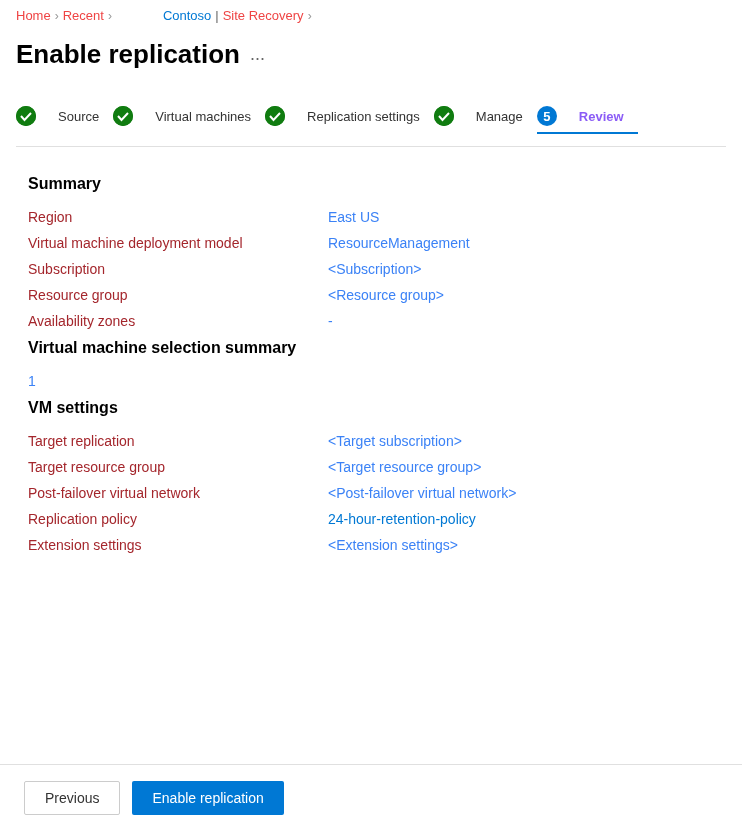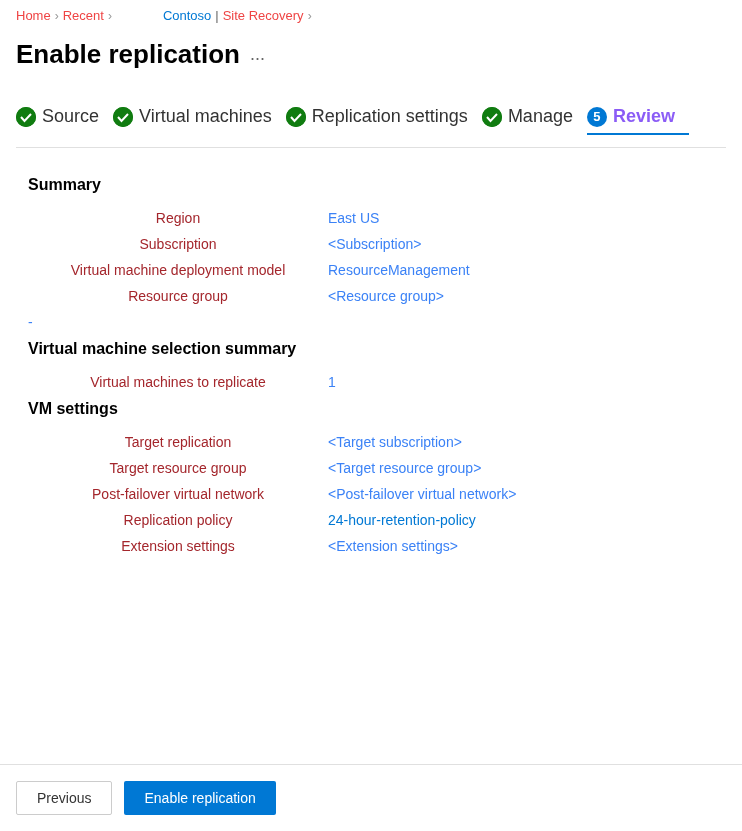--- a/index.html
+++ b/index.html
@@ -87,21 +87,22 @@
       background: #107c10;
       color: #fff;
     }
     .step .step-icon.current {
       background: #0078d4;
       color: #fff;
       font-weight: 700;
       font-size: 13px;
     }
     .step-label {
-      font-size: 18px;
+      font-size: 13px;
+      margin-left: 16px;
     }
     .step.active .step-label {
       color: #8b5cf6;
       font-weight: 600;
     }
 
     
     .steps-divider {
       border: none;
       border-top: 1px solid #e0e0e0;
@@ -126,42 +127,41 @@
     .summary-row {
       display: flex;
       align-items: flex-start;
       margin-bottom: 10px;
       font-size: 14px;
     }
     .summary-label {
       width: 300px;
       color: #a4262c;
       flex-shrink: 0;
-      text-align: center;
     }
     .summary-value {
       color: #3b82f6;
     }
     .summary-value.link {
       color: #0078d4;
       cursor: pointer;
     }
 
     
     .section-gap { margin-top: 4px; }
 
     
     .action-bar {
       position: absolute;
       bottom: 0;
       left: 0;
       right: 0;
       width: 742px;
       border-top: 1px solid #e0e0e0;
-      padding: 16px 16px;
+      padding: 16px 24px;
       display: flex;
       gap: 12px;
       background: #fff;
     }
     .btn-previous {
       padding: 8px 20px;
       border: 1px solid #ccc;
       background: #fff;
       color: #333;
       font-size: 14px;
@@ -255,40 +255,40 @@
 <div class="content">
 
   <div class="section-heading">Summary</div>
 
   <div>
     <div class="summary-row">
       <span class="summary-label">Region</span>
       <span class="summary-value">East US</span>
     </div>
     <div class="summary-row">
+      <span class="summary-label">Virtual machine deployment model</span>
+      <span class="summary-value">ResourceManagement</span>
+    </div>
+    <div class="summary-row">
       <span class="summary-label">Subscription</span>
       <span class="summary-value">&lt;Subscription&gt;</span>
     </div>
     <div class="summary-row">
-      <span class="summary-label">Virtual machine deployment model</span>
-      <span class="summary-value">ResourceManagement</span>
-    </div>
-    <div class="summary-row">
       <span class="summary-label">Resource group</span>
       <span class="summary-value">&lt;Resource group&gt;</span>
     </div>
     <div class="summary-row">
+      <span class="summary-label">Availability zones</span>
       <span class="summary-value">-</span>
     </div>
   </div>
 
   <div class="section-gap">
     <div class="section-heading">Virtual machine selection summary</div>
     <div class="summary-row">
-      <span class="summary-label">Virtual machines to replicate</span>
       <span class="summary-value">1</span>
     </div>
   </div>
 
   <div class="section-gap">
     <div class="section-heading">VM settings</div>
 
     <div class="summary-row">
       <span class="summary-label">Target replication</span>
       <span class="summary-value">&lt;Target subscription&gt;</span>

